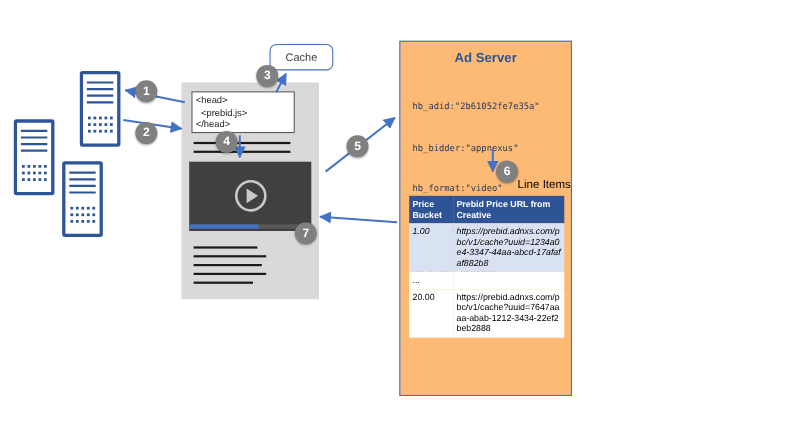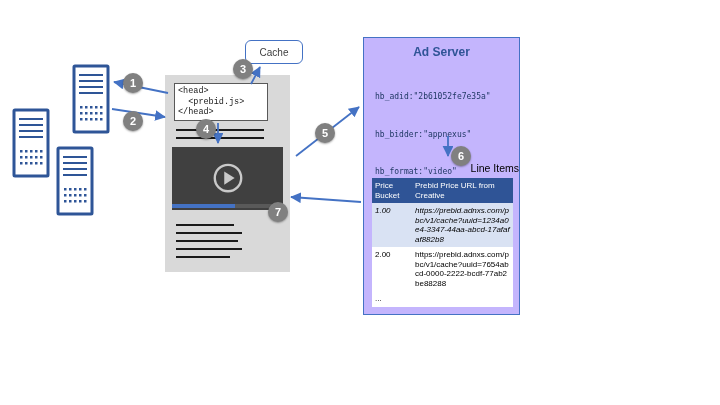--- a/index.html
+++ b/index.html
@@ -31,45 +31,45 @@
     border:1.5px solid var(--accent-blue);border-radius:6px;background:#fff;
     display:flex;align-items:center;justify-content:center;
     font-size:10px;color:#404040;z-index:20;
   }
 
   
   .page{position:absolute;left:165px;top:75px;width:125px;height:197px;background:var(--page-gray);z-index:5;}
   .head-box{
     position:absolute;left:9px;top:8px;width:94px;height:38px;background:#fff;
     border:1px solid #595959;padding:2px 3px;
-    font-family:Liberation Mono, monospace;font-size:8.5px;line-height:10.5px;color:#1a1a1a;
+    font-family:Liberation Sans, sans-serif;font-size:8.5px;line-height:10.5px;color:#1a1a1a;
   }
   .head-box div{white-space:pre;}
   .tline{position:absolute;height:1.5px;background:#1a1a1a;}
 
   .video{
     position:absolute;left:7px;top:72px;width:111px;height:63px;background:#404040;
     display:flex;align-items:center;justify-content:center;
   }
   .progress{position:absolute;left:0;bottom:2px;width:100%;height:4px;background:#595959;}
   .progress .fill{height:100%;width:57%;background:var(--accent-blue);}
 
   
   .adserver{
-    position:absolute;left:363px;top:37px;width:157px;height:278px;
-    background:#c4b5fd;border:1.5px solid var(--accent-blue);z-index:10;
+    position:absolute;left:363px;top:37px;width:157px;height:323px;
+    background:#fdba74;border:1.5px solid var(--accent-blue);z-index:10;
   }
   .adserver-title{padding-top:7px;text-align:center;color:var(--dark-blue);font-weight:700;font-size:12px;}
   .hb-code{position:absolute;left:11px;top:28px;font-family:"DejaVu Sans Mono",monospace;
     font-size:8px;line-height:12.5px;color:var(--code-navy);white-space:pre;}
   .line-items{position:absolute;top:124px;left:0;width:100%;text-align:right;font-size:10.5px;color:#000;}
 
   table.price-table{position:absolute;left:8px;top:140px;width:141px;border-collapse:collapse;}
   .price-table th{
-    background:var(--dark-blue);color:#fff;font-size:8px;font-weight:400;
+    background:var(--dark-blue);color:#fff;font-size:8px;font-weight:700;
     text-align:left;padding:3px 3px;vertical-align:top;line-height:9.5px;
   }
   .price-table td{
     font-size:8px;line-height:9.5px;color:#000;padding:3px 3px;vertical-align:top;
   }
   .price-table .col-bucket{width:40px;}
   .price-table td.url{word-break:break-all;}
   .price-table tbody tr:nth-child(1){background:var(--row-light);font-style:italic;}
   .price-table tbody tr:nth-child(2){background:#fff;}
   .price-table tbody tr:nth-child(3){background:#fff;}
@@ -210,26 +210,26 @@
           <th class="col-bucket">Price Bucket</th>
           <th>Prebid Price URL from Creative</th>
         </tr>
       </thead>
       <tbody>
         <tr>
           <td>1.00</td>
           <td class="url">https://prebid.adnxs.com/pbc/v1/cache?uuid=1234a0e4-3347-44aa-abcd-17afafaf882b8</td>
         </tr>
         <tr>
-          <td>2.00</td>
-          <td class="url">https://prebid.adnxs.com/pbc/v1/cache?uuid=7654abcd-0000-2222-bcdf-77ab2be88288</td>
-        </tr>
-        <tr>
           <td>...</td>
           <td class="url"></td>
+        </tr>
+        <tr>
+          <td>20.00</td>
+          <td class="url">https://prebid.adnxs.com/pbc/v1/cache?uuid=7647aaaa-abab-1212-3434-22ef2beb2888</td>
         </tr>
       </tbody>
     </table>
   </div>
 
   <svg class="arrows">
     <defs>
       <marker id="ah" markerWidth="8" markerHeight="8" refX="5.5" refY="3" orient="auto">
         <path d="M0,0 L6,3 L0,6 z" fill="#4472C4"></path>
       </marker>

